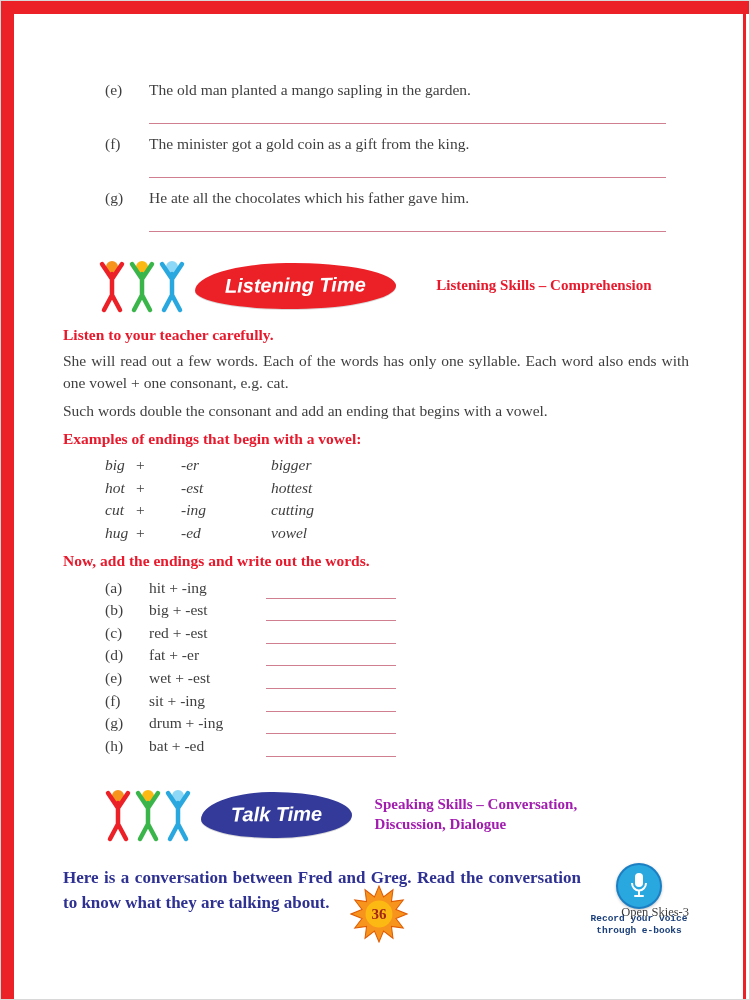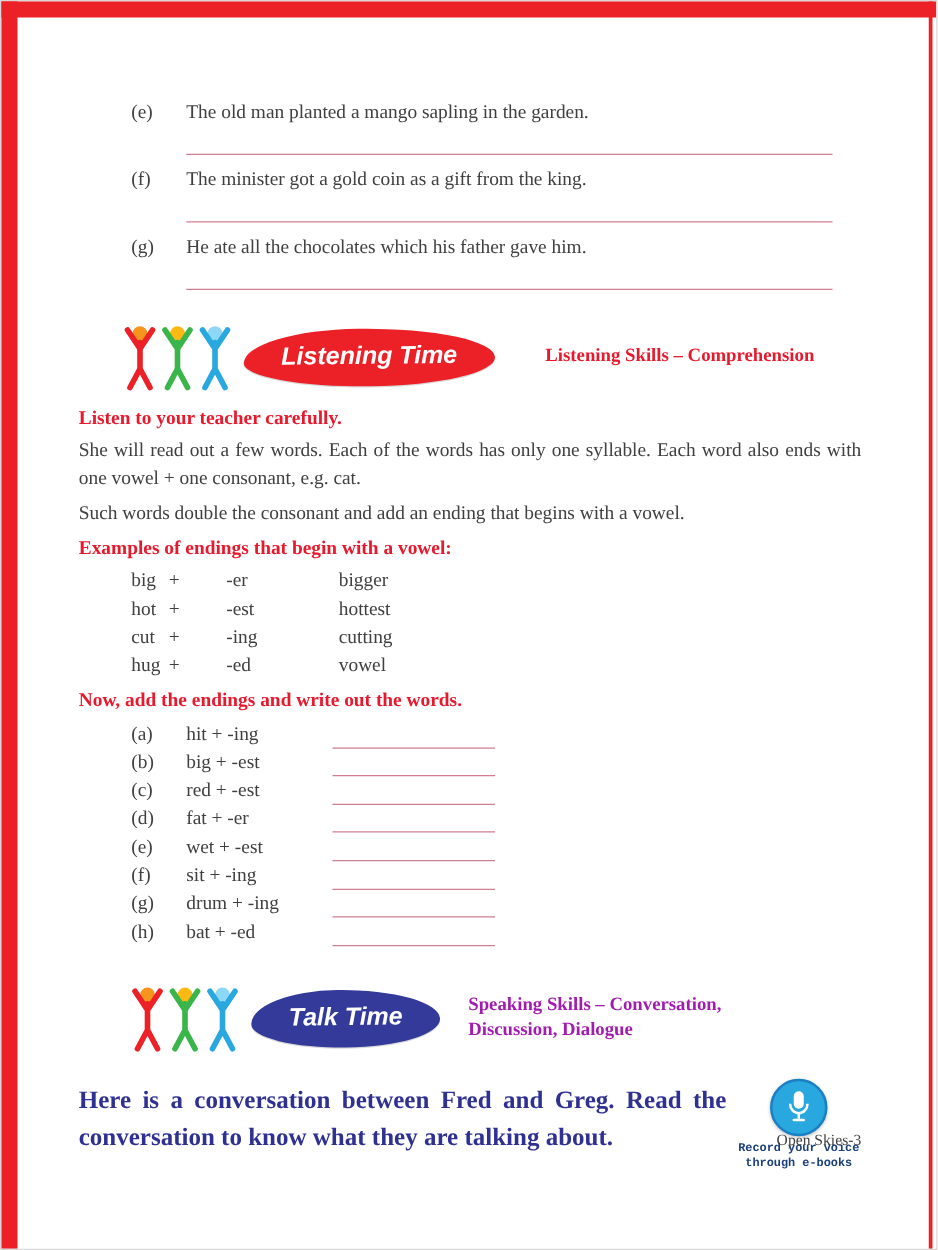--- a/index.html
+++ b/index.html
@@ -35,38 +35,38 @@
   .badge.blue { background:#333a9a; }
   .skill-label { font-weight:bold; font-size:15px; margin-left:22px; line-height:1.3; }
   .skill-label.red { color:#e8192c;margin-left:41px; }
   .skill-label.blue { color:#a21caf; max-width:270px; }
 
   .red-head { color:#e8192c; font-weight:bold; margin:6px 0 4px 0; }
   .para { margin:2px 0 6px 0; text-align:justify; }
 
   
   .examples { margin:2px 0 2px 42px; }
-  .ex-row { display:flex; line-height:22.5px; }
+  .ex-row { display:flex; line-height:22.5px;font-style:italic; }
   .col-word { width:30px; }
   .col-plus { width:46px; }
   .col-end  { width:90px; }
   .col-res  { flex:1; }
 
   
   .tasks { margin:3px 0 0 42px; }
   .task-row { display:flex; align-items:flex-end; height:22.6px; }
   .t-label { width:44px; }
   .t-expr { width:117px; }
   .t-line { width:130px; border-bottom:1.3px solid #cf7f90; height:17px; }
 
   
   .talk-header { margin-top:30px; }
   .talk-intro-row { display:flex; margin-top:22px; }
   .talk-intro {
-    flex:1; color:#2e3192; font-weight:bold; font-size:20px;
+    flex:1; color:#2e3192; font-weight:bold; font-size:17px;
     text-align:justify; line-height:1.5; max-width:560px;
   }
   .mic-widget { flex:0 0 100px; text-align:center; margin-left:8px; margin-top:-2px; }
   .mic-circle {
     width:46px; height:46px; border-radius:50%; background:#29a8e0;
     border:2px solid #1b7fc4; margin:0 auto 4px auto;
     display:flex; align-items:center; justify-content:center; cursor:pointer;
     box-shadow:0 1px 3px rgba(0,0,0,0.25);
   }
   .mic-note {
@@ -234,14 +234,21 @@
             <line x1="11" y1="19" x2="11" y2="23" stroke="#ffffff" stroke-width="2"></line>
             <line x1="7" y1="24" x2="15" y2="24" stroke="#ffffff" stroke-width="2" stroke-linecap="round"></line>
           </svg>
         </div>
         <div class="mic-note">Record your voice through e-books</div>
       </div>
     </div>
 
   </div>
 
+  <div class="star-wrap">
+    <svg width="58" height="58" viewBox="0 0 56 56">
+      <polygon points="55,28 44.4,32.4 51.4,41.5 40,40 41.5,51.4 32.4,44.4 28,55 23.6,44.4 14.5,51.4 16,40 4.6,41.5 11.6,32.4 1,28 11.6,23.6 4.6,14.5 16,16 14.5,4.6 23.6,11.6 28,1 32.4,11.6 41.5,4.6 40,16 51.4,14.5 44.4,23.6" fill="#f7941d" stroke="#e05a00" stroke-width="1"></polygon>
+      <circle cx="28" cy="28" r="13" fill="#fdb913"></circle>
+    </svg>
+    <div class="star-num">36</div>
+  </div>
   <div class="footer-book">Open Skies-3</div>
 </div>
 
 </body></html>

